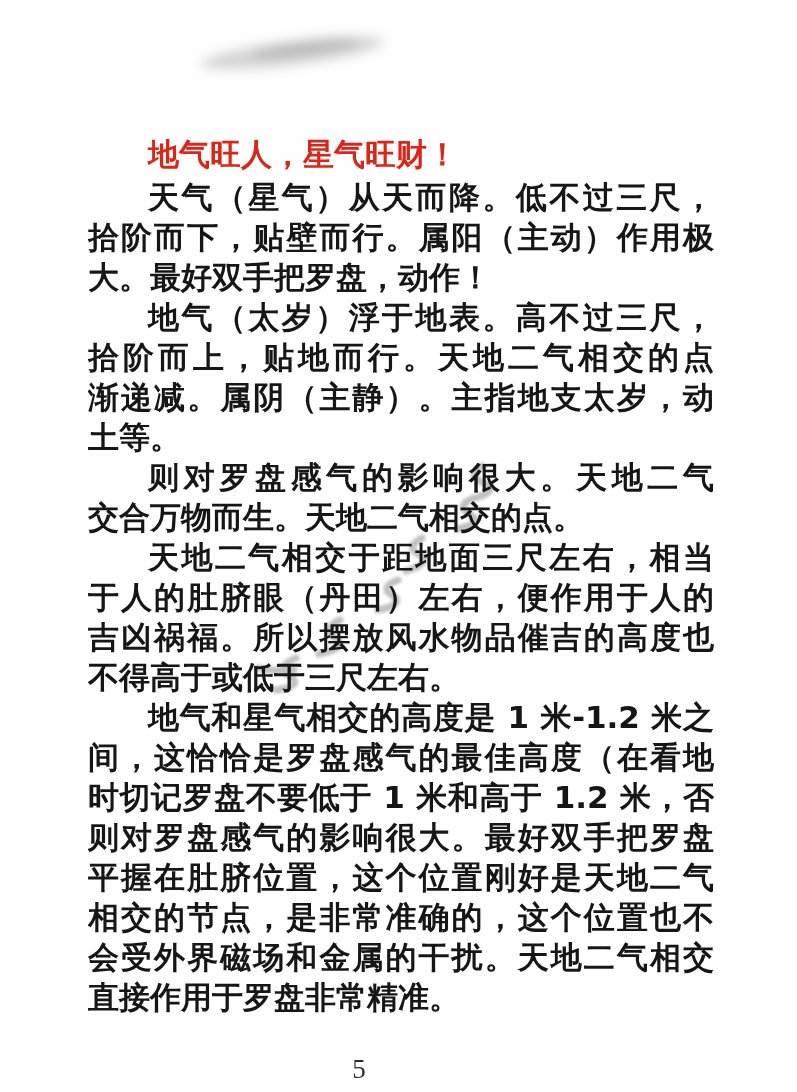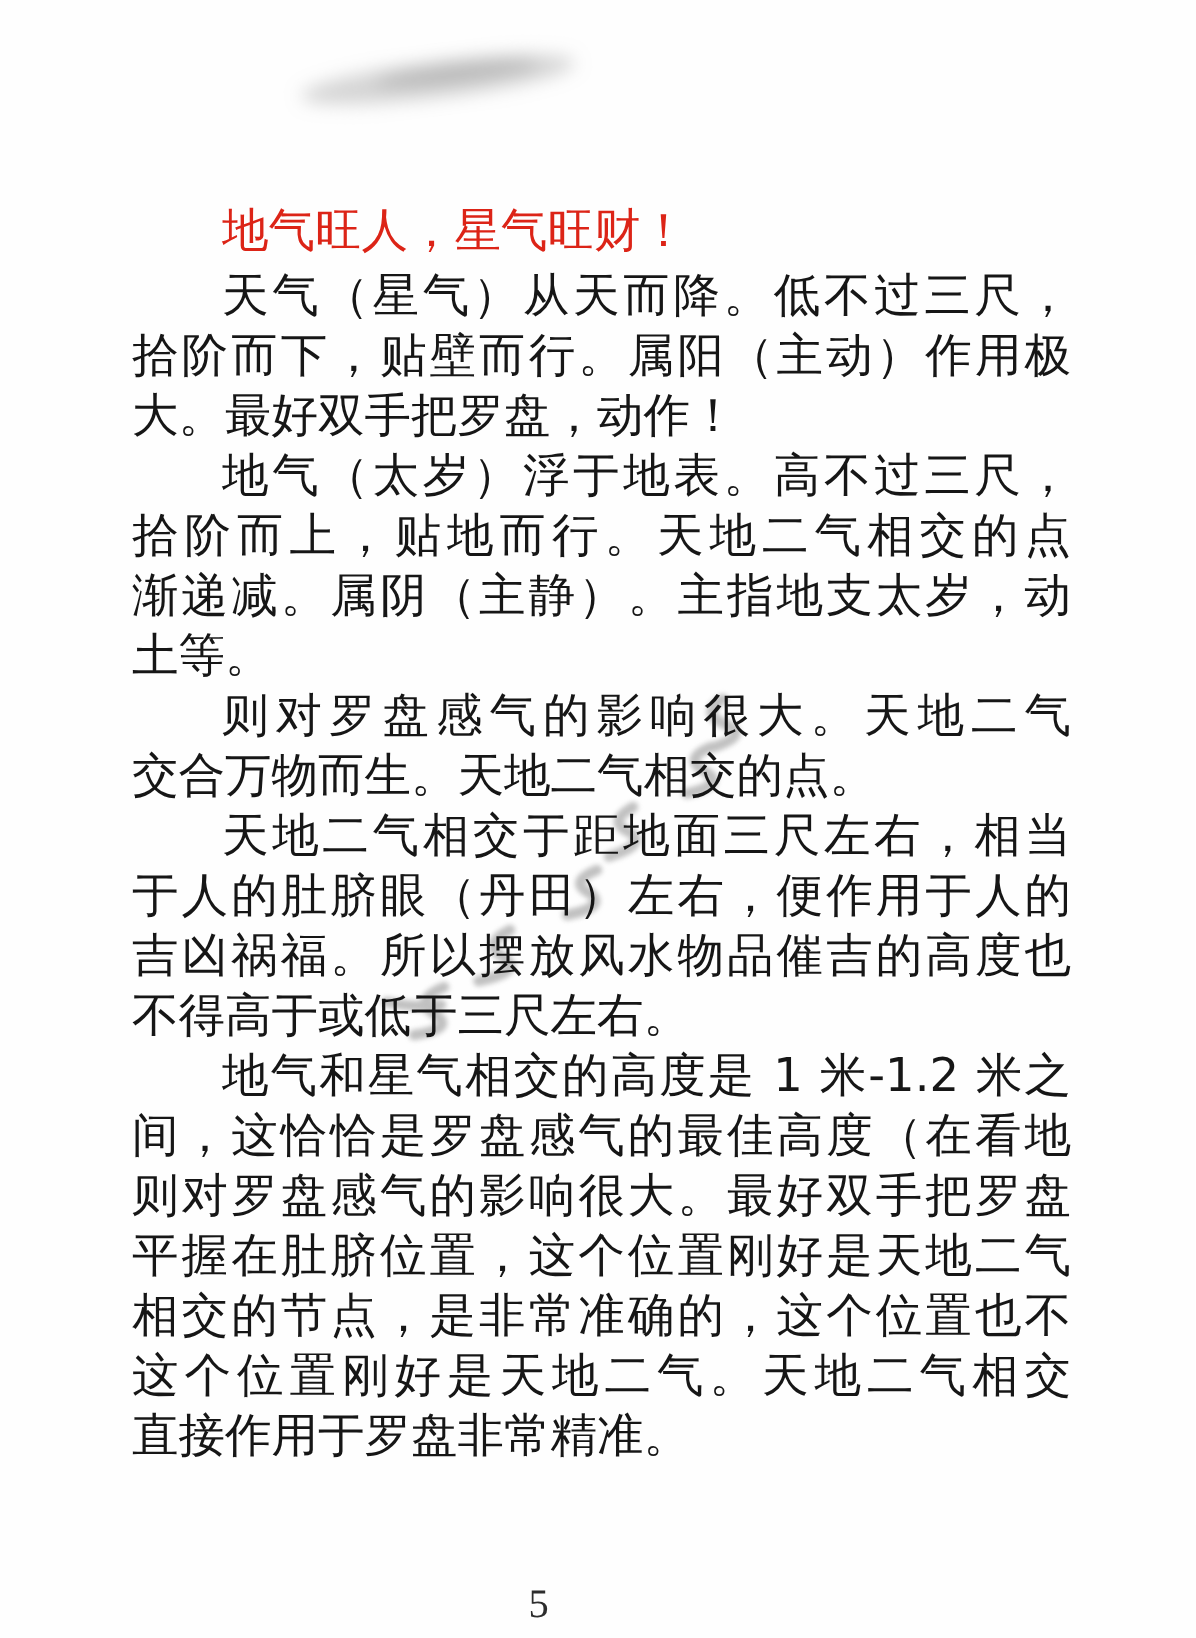--- a/index.html
+++ b/index.html
@@ -25,21 +25,21 @@
     position: absolute;
     left: 88px;
     top: 134px;
     width: 626px;
   }
   .para { margin: 0; }
   .line {
     height: 40px;
     line-height: 40px;
     font-size: 31px;
-    font-weight: 400;
+    font-weight: 700;
     color: #161616;
     text-align: justify;
     text-align-last: justify;
     overflow: hidden;
   }
   .line.indent { padding-left: 60px; }
   .line.short { text-align-last: left; }
   .line.heading {
     color: #dc2417;
     margin-bottom: 3px;
@@ -111,24 +111,25 @@
     <div class="para">
       <div class="line indent">天地二气相交于距地面三尺左右，相当</div>
       <div class="line">于人的肚脐眼（丹田）左右，便作用于人的</div>
       <div class="line">吉凶祸福。所以摆放风水物品催吉的高度也</div>
       <div class="line short">不得高于或低于三尺左右。</div>
     </div>
 
     <div class="para">
       <div class="line indent">地气和星气相交的高度是 1 米-1.2 米之</div>
       <div class="line">间，这恰恰是罗盘感气的最佳高度（在看地</div>
+      <div class="line">时切记罗盘不要低于 1 米和高于 1.2 米，否</div>
       <div class="line">则对罗盘感气的影响很大。最好双手把罗盘</div>
       <div class="line">平握在肚脐位置，这个位置刚好是天地二气</div>
       <div class="line">相交的节点，是非常准确的，这个位置也不</div>
-      <div class="line">这个位置刚好是天地二气。天地二气相交</div>
+      <div class="line">会受外界磁场和金属的干扰。天地二气相交</div>
       <div class="line short">直接作用于罗盘非常精准。</div>
     </div>
 
   </div>
 
   <div class="page-number">5</div>
 
 </div>
 
 </body></html>

